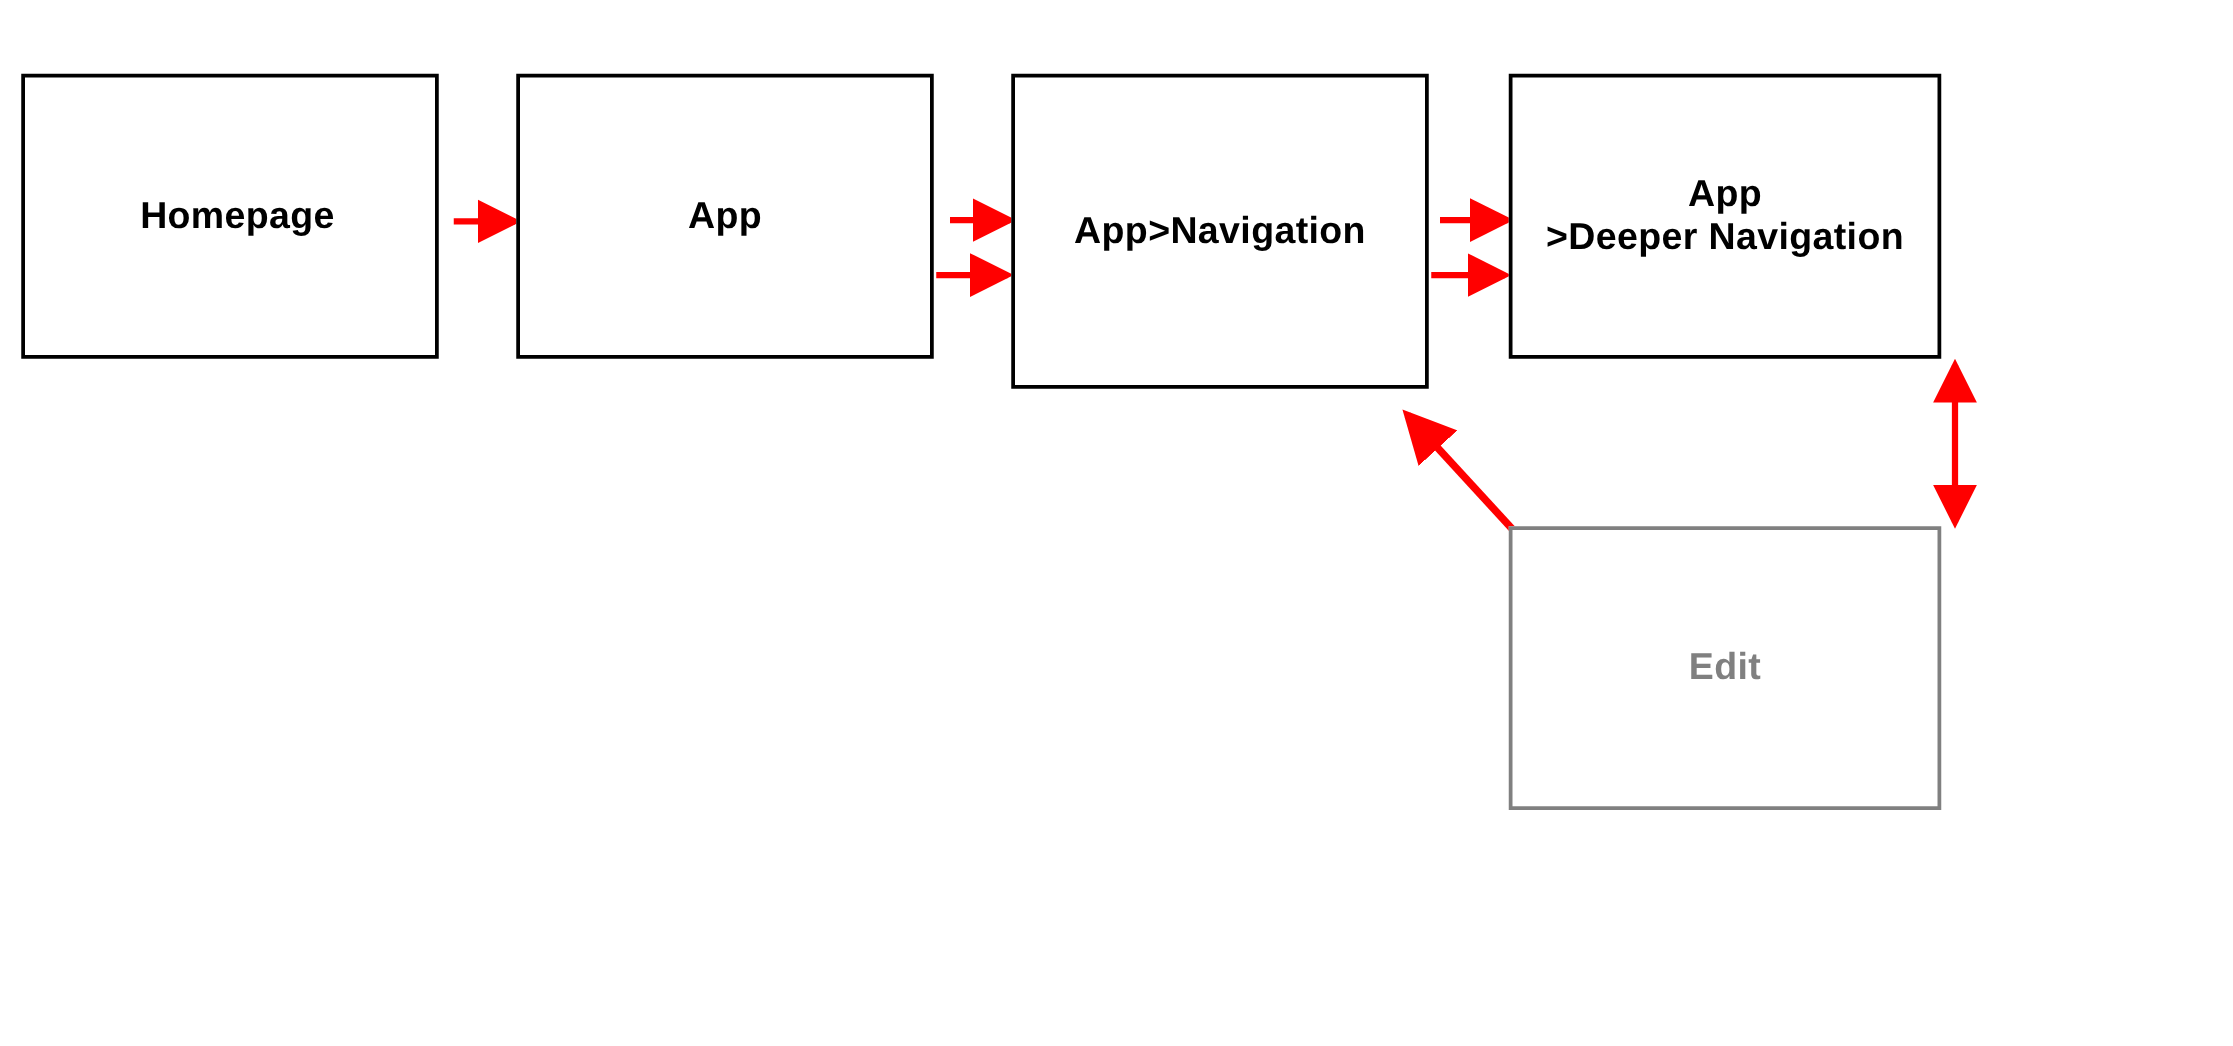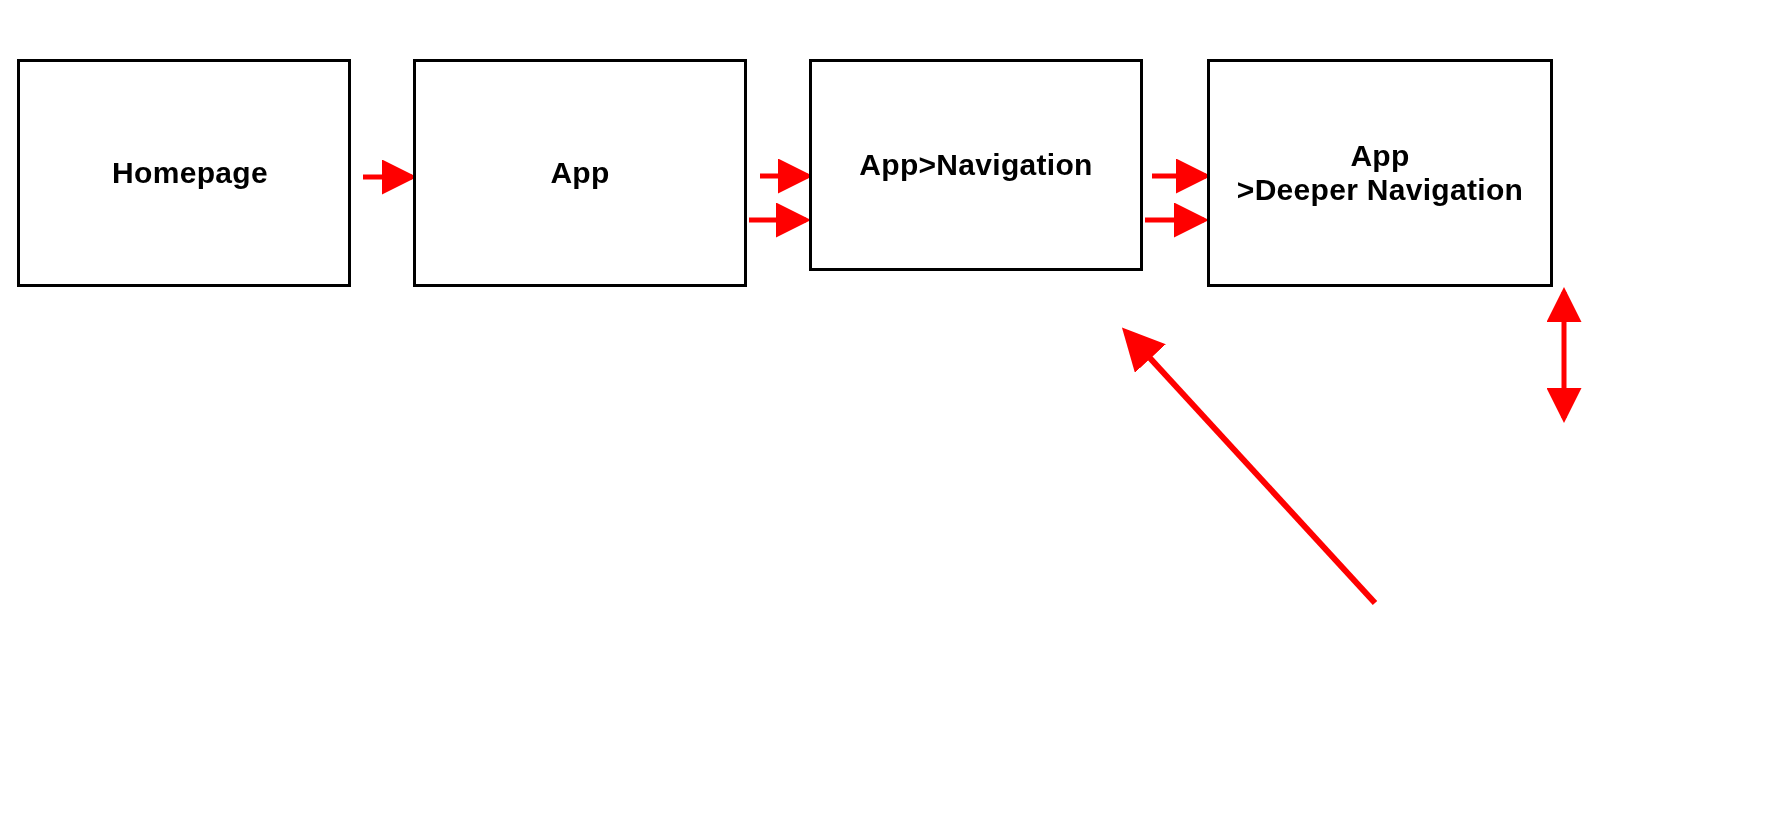--- a/index.html
+++ b/index.html
@@ -99,23 +99,26 @@
   </svg>
 
   <div class="node node-black" style="left:17px; top:59px; width:334px; height:228px;padding-left:12px;">
     <span class="node-label label-black" style="font-size:30px;">Homepage</span>
   </div>
 
   <div class="node node-black" style="left:413px; top:59px; width:334px; height:228px;">
     <span class="node-label label-black" style="font-size:30px;">App</span>
   </div>
 
-  <div class="node node-black" style="left:809px; top:59px; width:334px; height:212px;">
+  <div class="node node-black" style="left:809px; top:59px; width:334px; height:252px;">
     <span class="node-label label-black" style="font-size:30px;">App&gt;Navigation</span>
   </div>
 
   <div class="node node-black" style="left:1207px; top:59px; width:346px; height:228px;">
     <span class="node-label label-black" style="font-size:30px;">App
 &gt;Deeper Navigation</span>
   </div>
 
+  <div class="node node-gray" style="left:1207px; top:421px; width:346px; height:227px;">
+    <span class="node-label label-gray" style="font-size:30px;">Edit</span>
+  </div>
 
 </div>
 
 </body></html>

